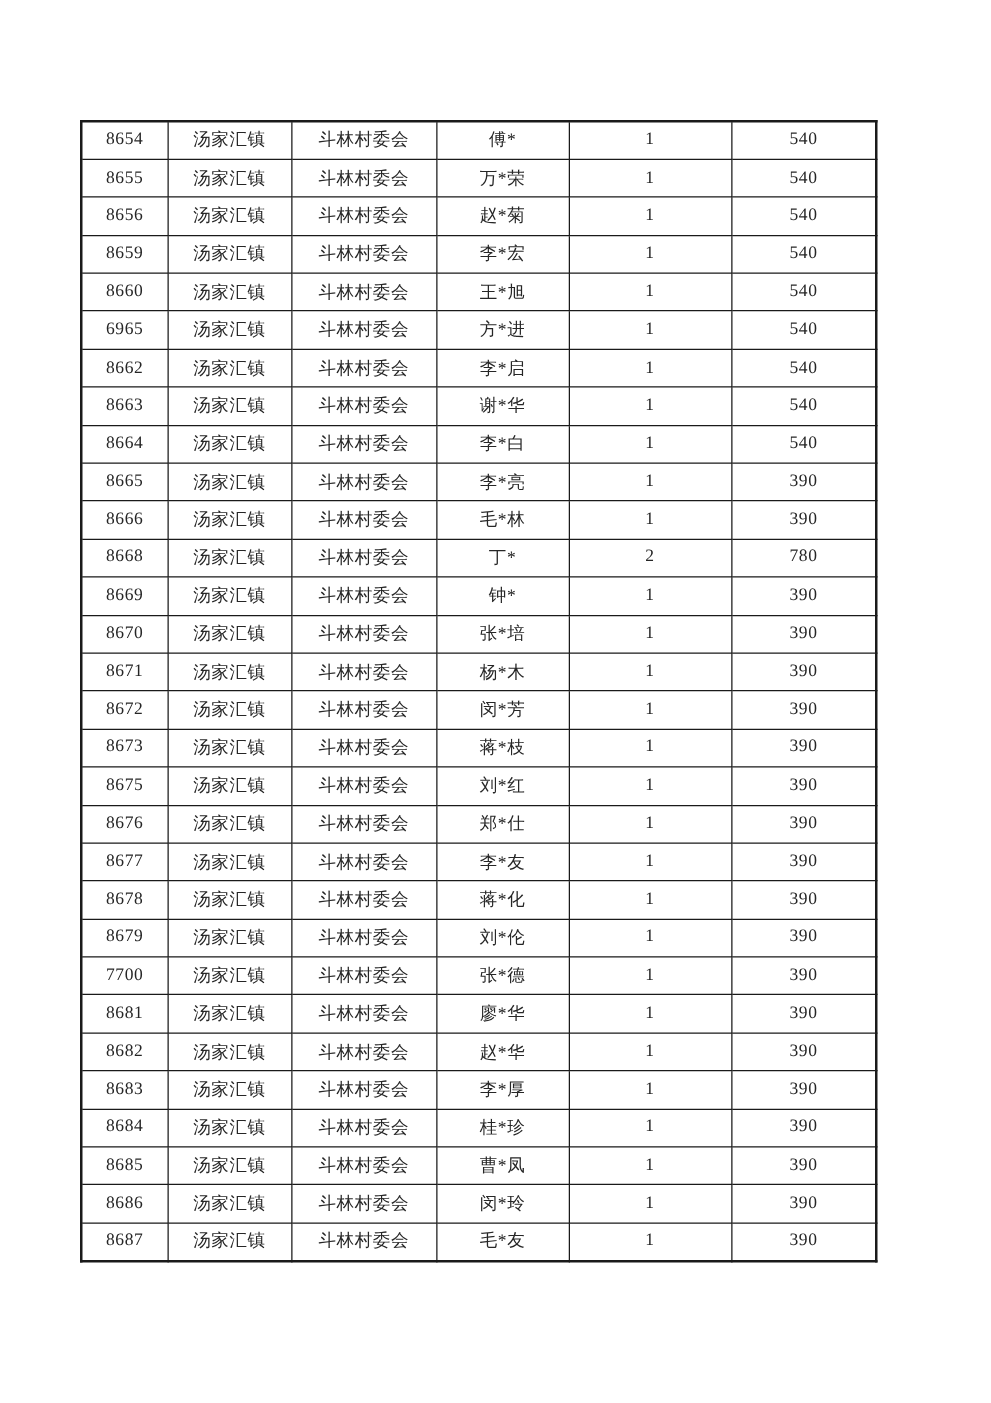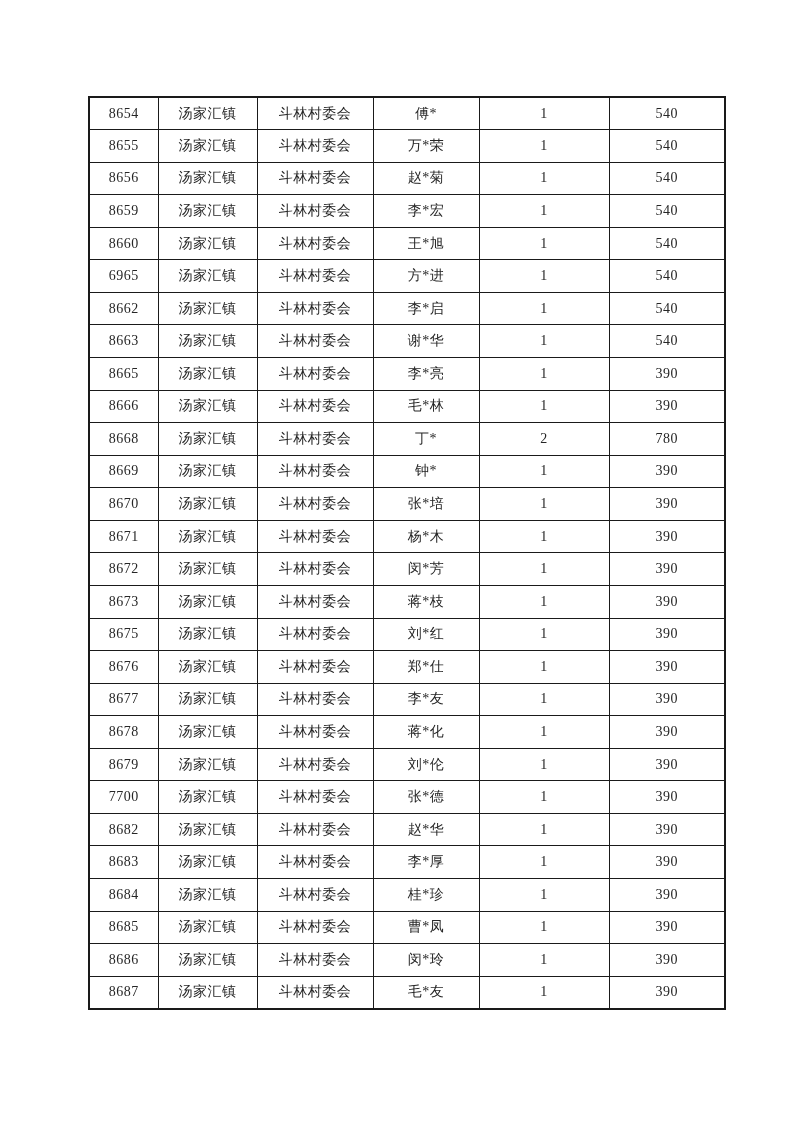--- a/index.html
+++ b/index.html
@@ -10,21 +10,21 @@
   .page {
     position: relative;
     width: 793px;
     height: 1122px;
     background: #ffffff;
     overflow: hidden;
     font-family: "Liberation Serif", "DejaVu Serif", serif;
   }
   .doc-table {
     position: absolute;
-    left: 88px;
+    left: 64px;
     top: 96px;
     width: 636px;
     height: 914px;
     border-collapse: collapse;
     table-layout: fixed;
   }
   .doc-table td {
     border: 1px solid #1a1a1a;
     text-align: center;
     vertical-align: middle;
@@ -120,20 +120,28 @@
         </tr>
         <tr>
           <td>8663</td>
           <td>汤家汇镇</td>
           <td>斗林村委会</td>
           <td>谢*华</td>
           <td>1</td>
           <td>540</td>
         </tr>
         <tr>
+          <td>8664</td>
+          <td>汤家汇镇</td>
+          <td>斗林村委会</td>
+          <td>李*白</td>
+          <td>1</td>
+          <td>540</td>
+        </tr>
+        <tr>
           <td>8665</td>
           <td>汤家汇镇</td>
           <td>斗林村委会</td>
           <td>李*亮</td>
           <td>1</td>
           <td>390</td>
         </tr>
         <tr>
           <td>8666</td>
           <td>汤家汇镇</td>
@@ -228,20 +236,28 @@
           <td>斗林村委会</td>
           <td>刘*伦</td>
           <td>1</td>
           <td>390</td>
         </tr>
         <tr>
           <td>7700</td>
           <td>汤家汇镇</td>
           <td>斗林村委会</td>
           <td>张*德</td>
+          <td>1</td>
+          <td>390</td>
+        </tr>
+        <tr>
+          <td>8681</td>
+          <td>汤家汇镇</td>
+          <td>斗林村委会</td>
+          <td>廖*华</td>
           <td>1</td>
           <td>390</td>
         </tr>
         <tr>
           <td>8682</td>
           <td>汤家汇镇</td>
           <td>斗林村委会</td>
           <td>赵*华</td>
           <td>1</td>
           <td>390</td>

